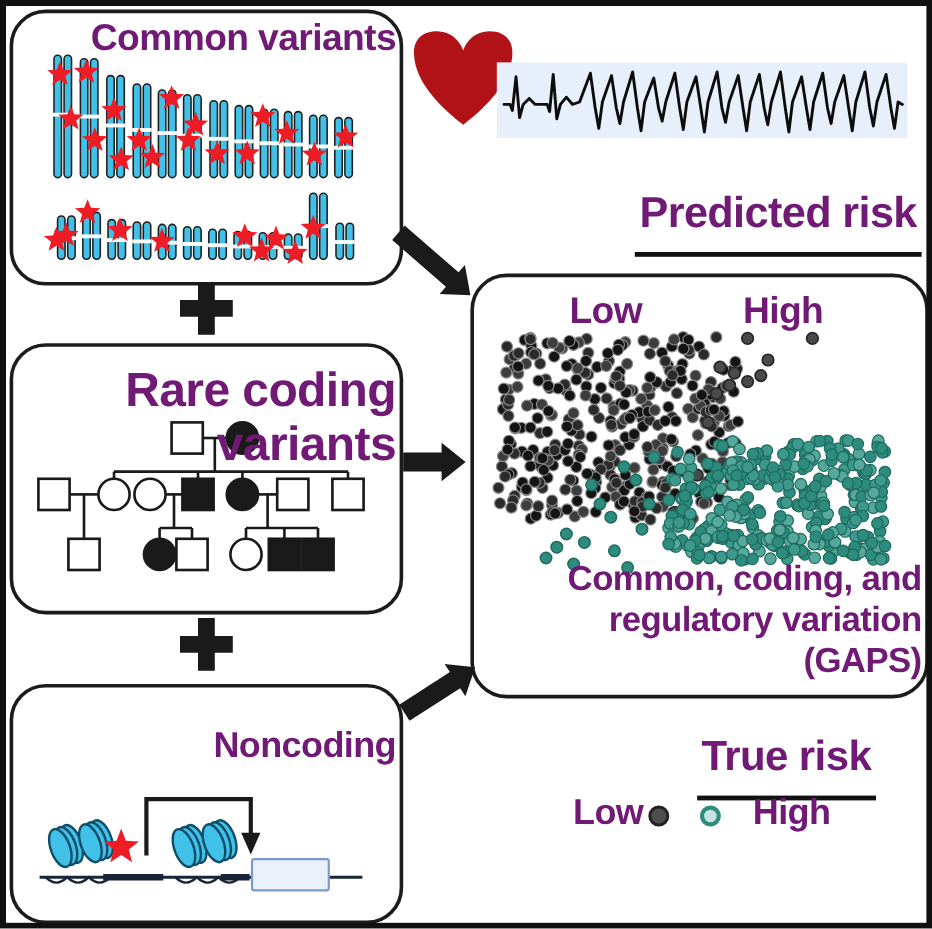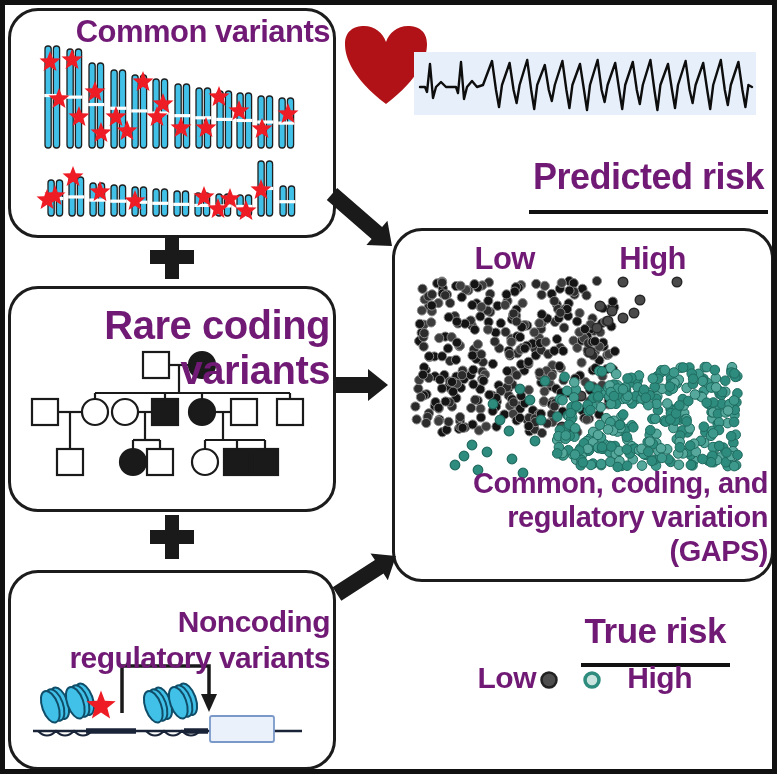--- a/index.html
+++ b/index.html
@@ -957,21 +957,20 @@
       <g>
         <circle cx="549" cy="680" r="7.5" fill="#4e4e4e" stroke="#222222" stroke-width="2.5"></circle>
         <circle cx="592" cy="680" r="7" fill="#c9e4df" stroke="#2e8c7e" stroke-width="3.5"></circle>
       </g>
     </svg>
 
   <div class="txt" id="common-title">Common variants</div>
   <div class="txt" id="rare-title">Rare coding variants</div>
   <div class="txt" id="noncoding-title">
     <div>Noncoding</div>
-    <div>regulatory variants</div>
   </div>
   <div class="txt" id="predicted-title">
     <span>Predicted risk</span>
   </div>
   <div class="txt" id="plow-label">Low</div>
   <div class="txt" id="phigh-label">High</div>
   <div class="txt" id="gaps-caption">
     <div>Common, coding, and</div>
     <div>regulatory variation</div>
     <div>(GAPS)</div>

